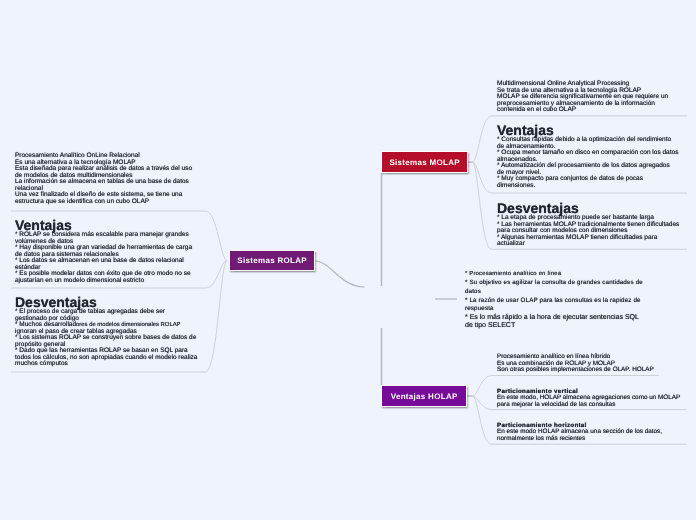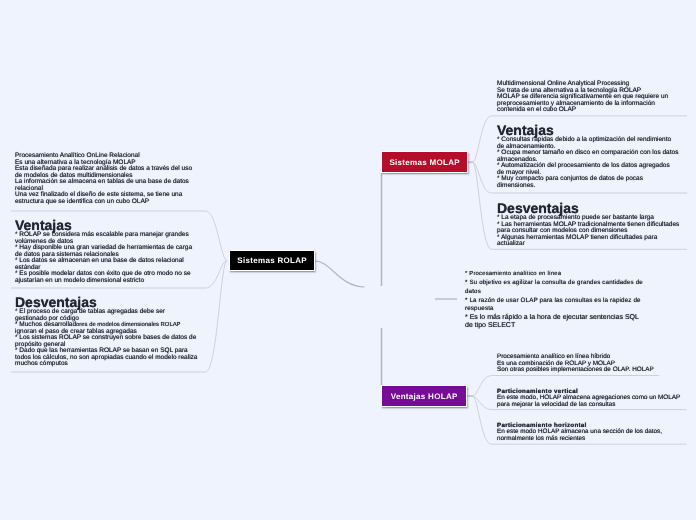--- a/index.html
+++ b/index.html
@@ -38,21 +38,21 @@
         <path d="M 687 193 L 491.4 193 C 481.005 193 478.17 162.1 472.5 162.1"></path>
         <path d="M 687 249.3 L 491.4 249.3 C 481.005 249.3 478.17 162.1 472.5 162.1"></path>
         <path d="M 468 162.1 L 472.5 162.1" stroke-width="1.1" stroke="#a8acb2"></path>
         <path d="M 659 375.5 L 491.4 375.5 C 481.005 375.5 478.17 396 472.5 396"></path>
         <path d="M 686.5 409.6 L 491.4 409.6 C 481.005 409.6 478.17 396 472.5 396"></path>
         <path d="M 686.5 444.2 L 491.4 444.2 C 481.005 444.2 478.17 396 472.5 396"></path>
         <path d="M 467 396 L 472.5 396" stroke-width="1.1" stroke="#a8acb2"></path>
       </g>
   </svg>
   <div class="node branch" style="left:381px;top:151px;width:87px;height:22px;background:#b50e2a;">Sistemas MOLAP</div>
-  <div class="node branch" style="left:229px;top:250px;width:86px;height:21px;background:#000000;">Sistemas ROLAP</div>
+  <div class="node branch" style="left:229px;top:250px;width:86px;height:21px;background:#701a75;">Sistemas ROLAP</div>
   <div class="node branch" style="left:381px;top:385px;width:86px;height:22px;background:#760b97;">Ventajas HOLAP</div>
 
   <div class="tbox" id="nb-rolap_intro" style="left:15.4px;top:153.3px;">
       <div class="ln">Procesamiento Analítico OnLine Relacional</div>
       <div class="ln">Es una alternativa a la tecnología MOLAP</div>
       <div class="ln">Esta diseñada para realizar análisis de datos a través del uso</div>
       <div class="ln">de modelos de datos multidimensionales</div>
       <div class="ln">La información se almacena en tablas de una base de datos</div>
       <div class="ln">relacional</div>
       <div class="ln">Una vez finalizado el diseño de este sistema, se tiene una</div>

